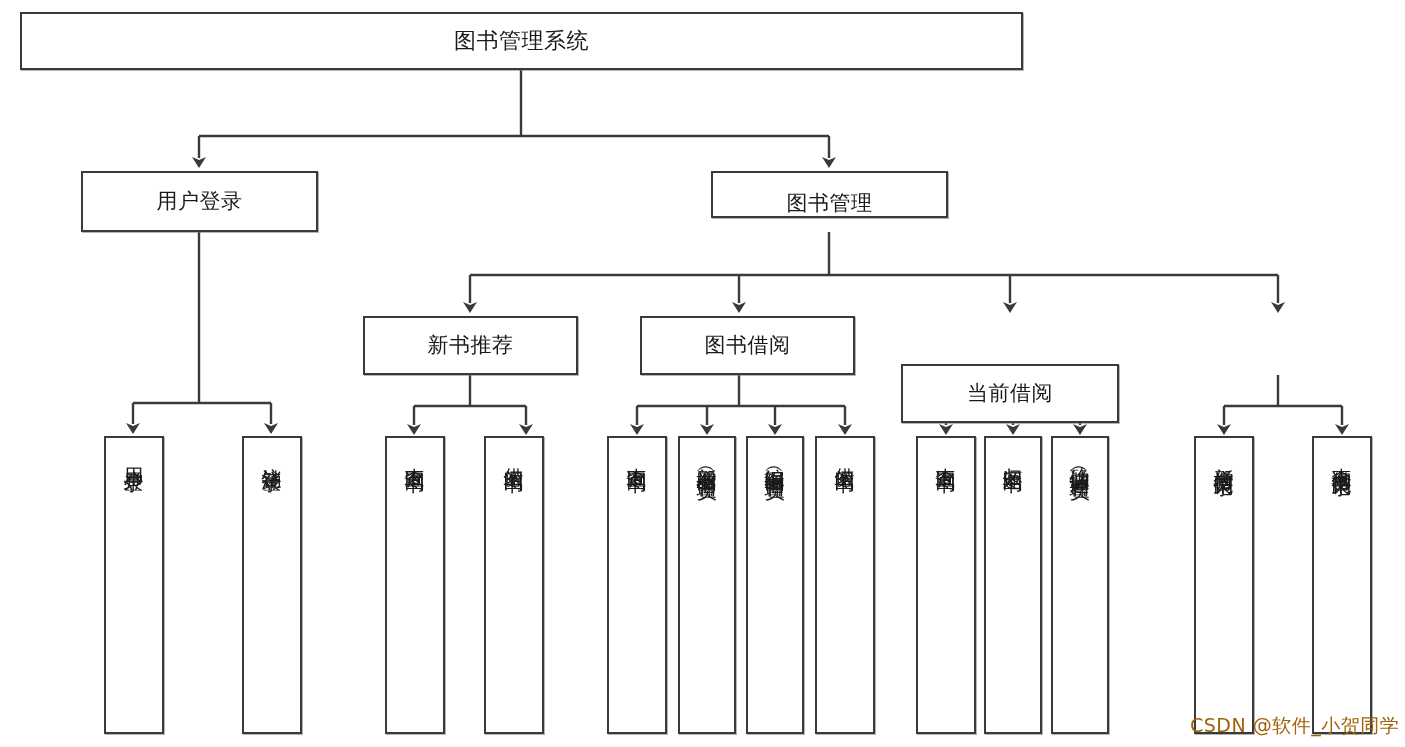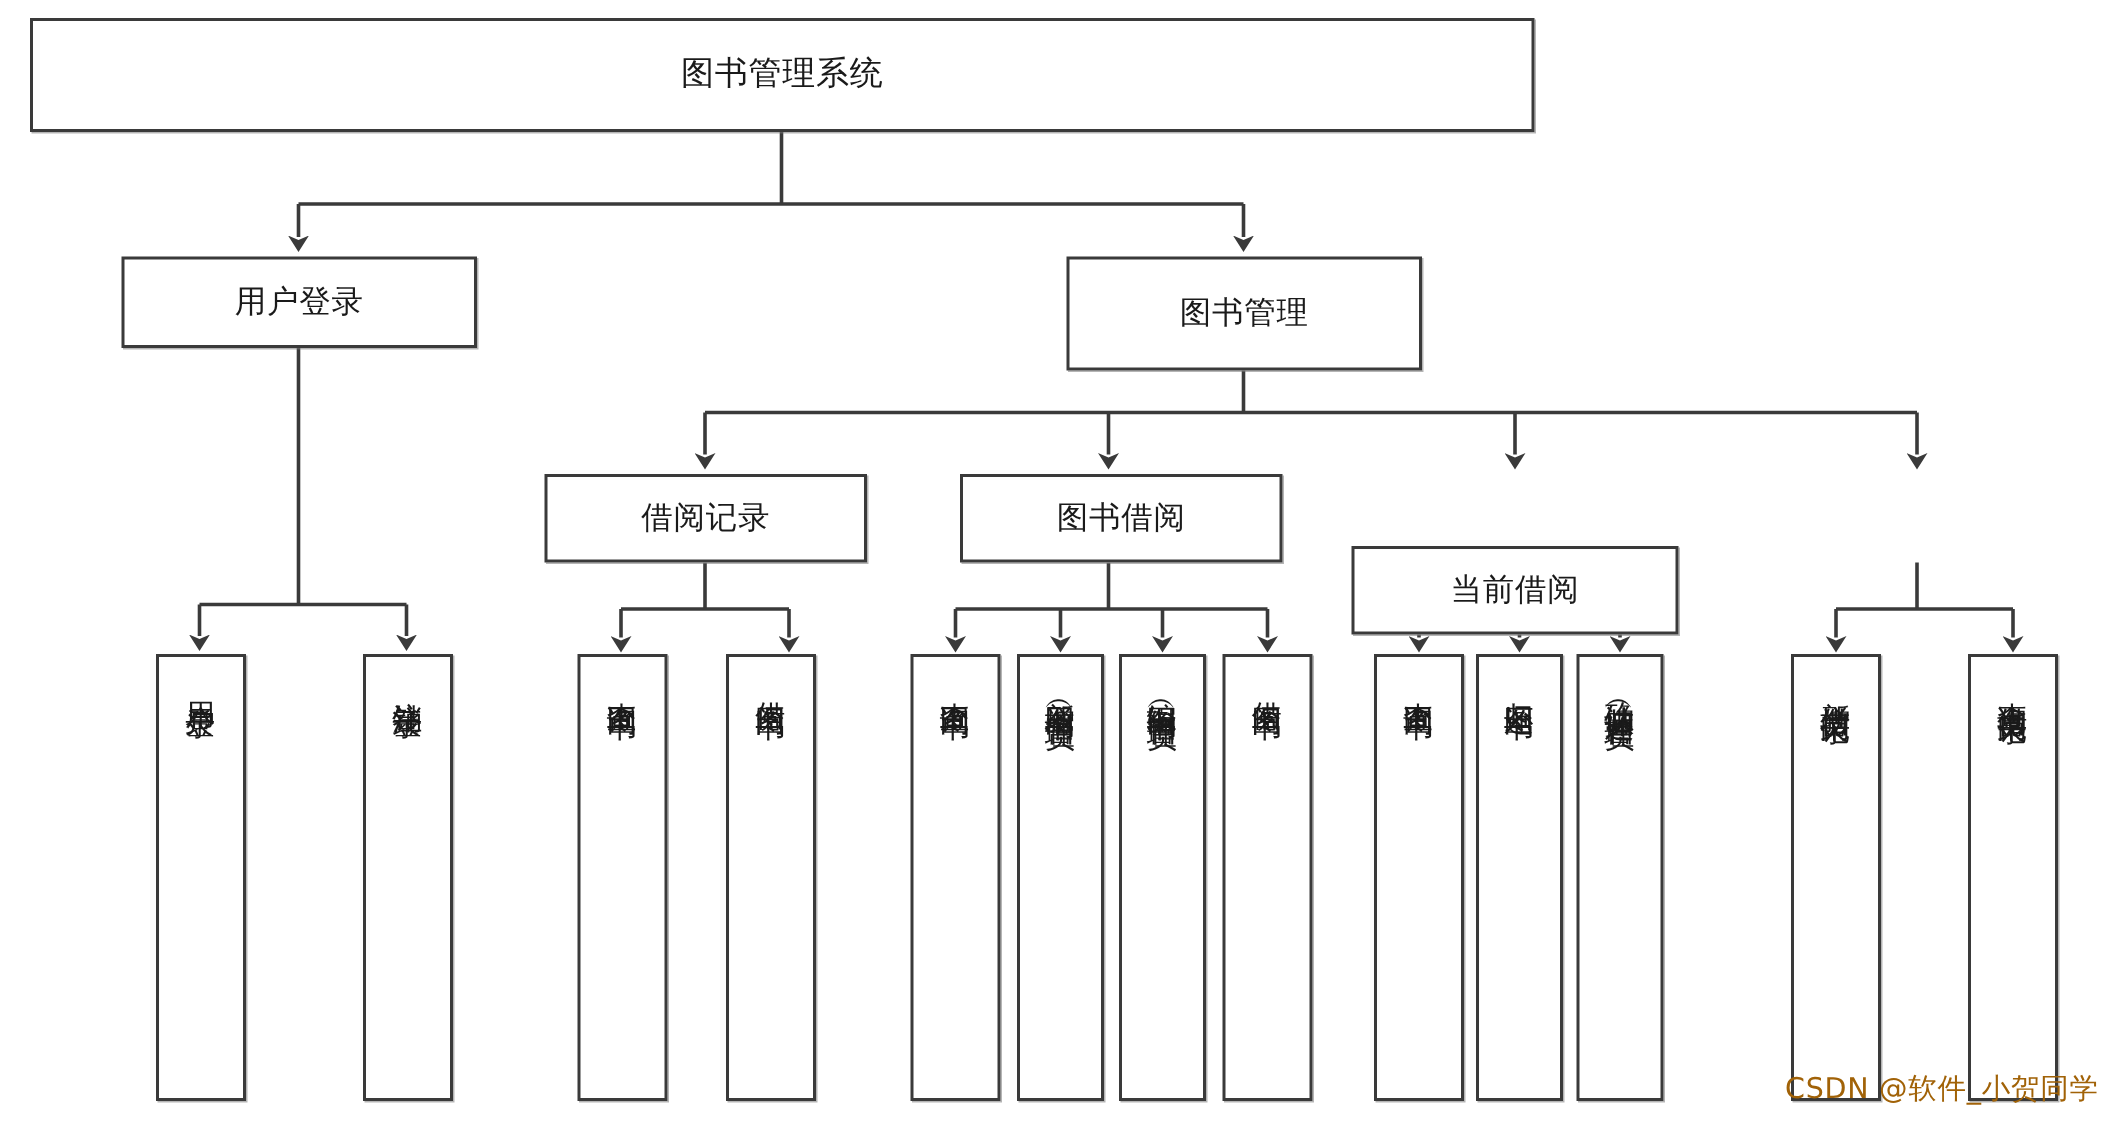--- a/index.html
+++ b/index.html
@@ -125,34 +125,34 @@
     <path class="wire" d="M946,406 L946,425" marker-end="url(#arrow)"></path>
     <path class="wire" d="M1013,406 L1013,425" marker-end="url(#arrow)"></path>
     <path class="wire" d="M1080,406 L1080,425" marker-end="url(#arrow)"></path>
 
     <path class="wire" d="M1278,375 L1278,406"></path>
     <path class="wire" d="M1224,406 L1342,406"></path>
     <path class="wire" d="M1224,406 L1224,425" marker-end="url(#arrow)"></path>
     <path class="wire" d="M1342,406 L1342,425" marker-end="url(#arrow)"></path>
   </svg>
 
-  <div class="node root horiz" style="left:20px; top:12px; width:1003px; height:76px;">
+  <div class="node root horiz" style="left:20px; top:12px; width:1003px; height:58px;">
     <span>图书管理系统</span>
   </div>
 
   <div class="node horiz" style="left:81px; top:171px; width:237px; height:61px;">
     <span>用户登录</span>
   </div>
 
-  <div class="node horiz" style="left:711px; top:171px; width:237px; height:76px;">
+  <div class="node horiz" style="left:711px; top:171px; width:237px; height:47px;align-items:flex-end;">
     <span>图书管理</span>
   </div>
 
   <div class="node horiz" style="left:363px; top:316px; width:215px; height:59px;">
-    <span>借阅记录</span>
+    <span>新书推荐</span>
   </div>
 
   <div class="node horiz" style="left:640px; top:316px; width:215px; height:59px;">
     <span>图书借阅</span>
   </div>
 
   <div class="node horiz" style="left:901px; top:316px; width:218px; height:59px;margin-top:48px;">
     <span>当前借阅</span>
   </div>
 

